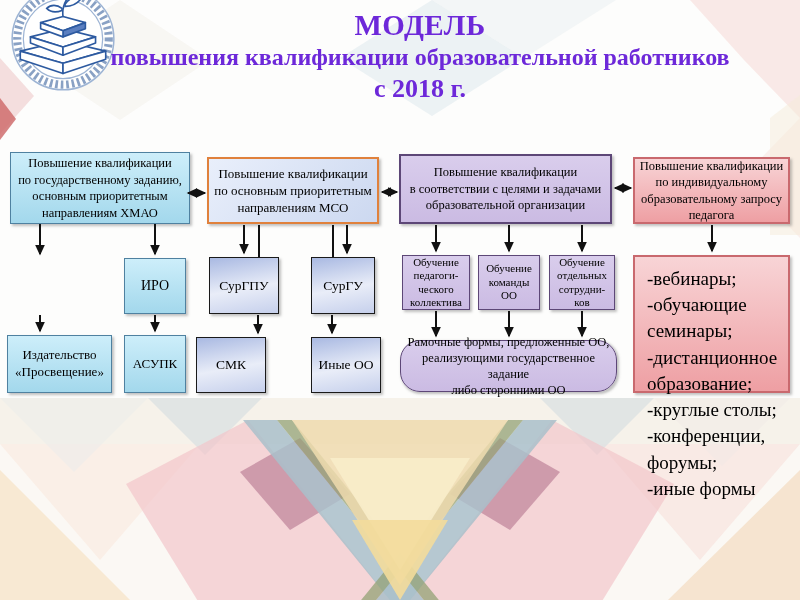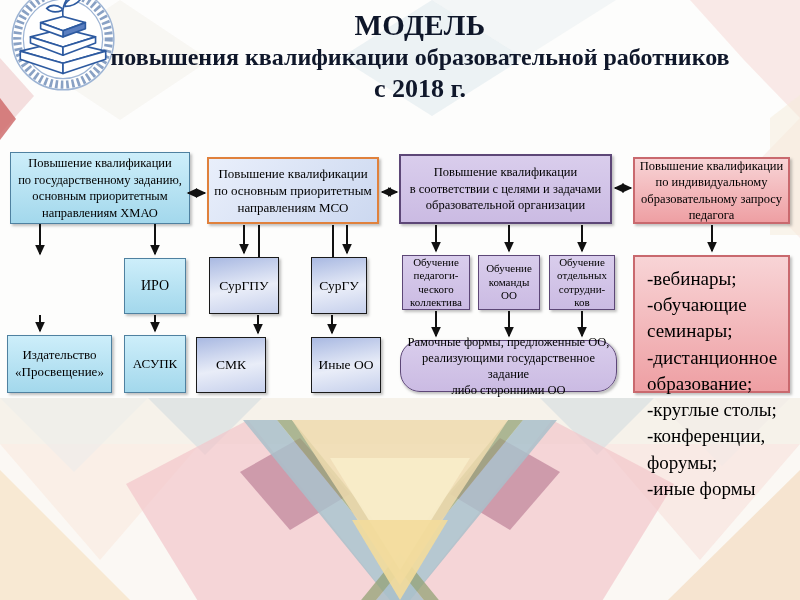--- a/index.html
+++ b/index.html
@@ -3,42 +3,42 @@
 <meta charset="utf-8">
 <style>
   html,body{margin:0;padding:0;}
   .stage{
     position:relative;width:800px;height:600px;overflow:hidden;
     background:#fdfdfc;font-family:"Liberation Serif",serif;
   }
   .bg{position:absolute;left:0;top:0;z-index:0;}
   .logo{position:absolute;left:4px;top:-14px;width:118px;height:118px;z-index:2;}
   .title{position:absolute;left:90px;top:8px;width:660px;text-align:center;
-         color:#0f172a;font-weight:bold;z-index:2;line-height:1.22;}
+         color:#6d28d9;font-weight:bold;z-index:2;line-height:1.22;}
   .title .l1{font-size:29px;letter-spacing:.5px;}
   .title .l2{font-size:24px;}
   .title .l3{font-size:26px;}
   .box{
     position:absolute;display:flex;align-items:center;justify-content:center;
     text-align:center;color:#000;white-space:pre-line;box-sizing:border-box;
     z-index:2;box-shadow:1.5px 1.5px 2.5px rgba(80,80,80,.35);
   }
   
   .c1{background:linear-gradient(180deg,#cdeefa 0%,#a3d8ec 100%);border:1.5px solid #4f81a0;}
   .b-col1-main{left:10px;top:152px;width:180px;height:72px;font-size:12.5px;line-height:1.32;}
   .b-doimp{left:8px;top:258px;width:64px;height:56px;font-size:14px;}
   .b-iro{left:124px;top:258px;width:62px;height:56px;font-size:14px;}
   .b-prosv{left:7px;top:335px;width:105px;height:58px;font-size:13px;line-height:1.3;}
   .b-asupk{left:124px;top:335px;width:62px;height:58px;font-size:13px;}
   
   .b-col2-main{left:207px;top:157px;width:172px;height:67px;font-size:13px;line-height:1.32;
     background:linear-gradient(135deg,#e9effb 0%,#ccd8f0 100%);border:2px solid #e0813c;}
   .c2{background:linear-gradient(170deg,#a9b9e2 0%,#e9edf8 55%,#c6d0ec 100%);border:1.5px solid #1a1a1a;}
   .b-surgpu{left:209px;top:257px;width:70px;height:57px;font-size:13.5px;}
-  .b-surgu{left:311px;top:257px;width:56px;height:57px;font-size:13.5px;}
+  .b-surgu{left:311px;top:257px;width:64px;height:57px;font-size:13.5px;}
   .b-smk{left:196px;top:337px;width:70px;height:56px;font-size:13.5px;}
   .b-inye{left:311px;top:337px;width:70px;height:56px;font-size:13.5px;}
   
   .c3{background:linear-gradient(180deg,#d9cdec 0%,#cbbbe3 100%);border:1.5px solid #5d4777;}
   .b-col3-main{left:399px;top:154px;width:213px;height:70px;font-size:12.5px;line-height:1.35;border-width:2px;}
   .b-t1{left:402px;top:255px;width:68px;height:55px;font-size:11px;line-height:1.22;}
   .b-t2{left:478px;top:255px;width:62px;height:55px;font-size:11px;line-height:1.22;}
   .b-t3{left:549px;top:255px;width:66px;height:55px;font-size:11px;line-height:1.22;}
   .b-ramki{left:400px;top:340px;width:217px;height:52px;font-size:12.5px;line-height:1.28;border-radius:20px;}
   

